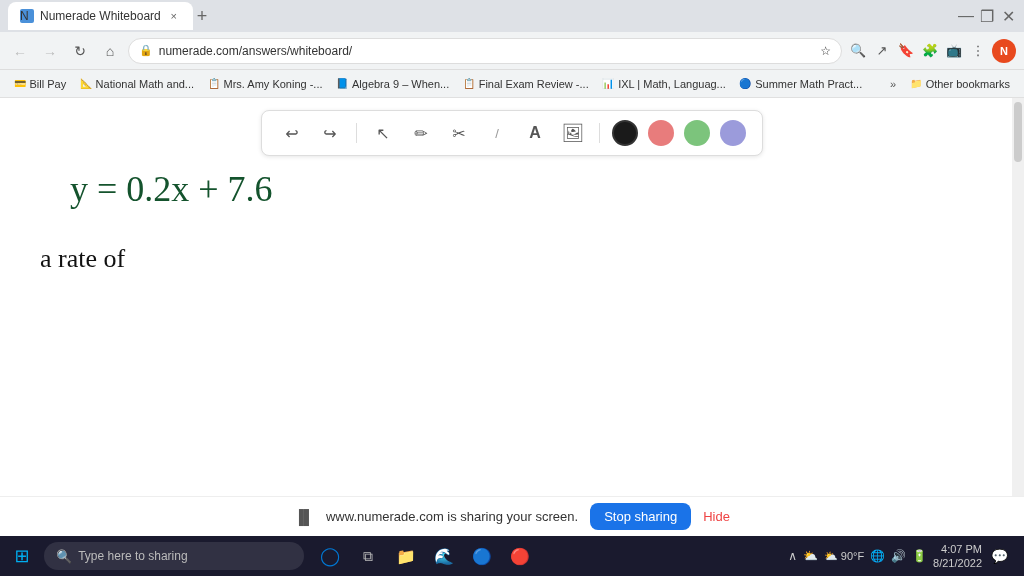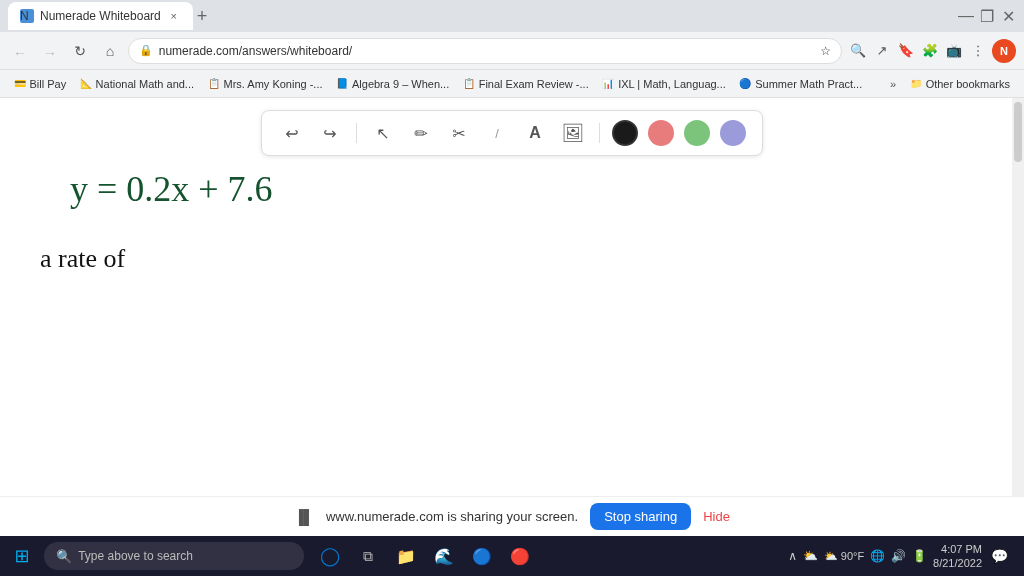--- a/index.html
+++ b/index.html
@@ -376,21 +376,21 @@
     <button class="hide-btn">Hide</button>
   </div>
 </div>
 
 <div class="taskbar">
   <div class="win-start">
     <span class="win-logo">⊞</span>
   </div>
   <div class="search-box">
     <span class="search-icon-tb">🔍</span>
-    <span style="color:#bbb;">Type above to search</span>
+    <span style="color:#bbb;">Type here to sharing</span>
   </div>
   <div class="taskbar-center">
     <div class="tb-app">
       <span style="color:#0078d4;font-size:18px;">◯</span>
     </div>
     <div class="tb-app">
       <span style="color:#bbb;font-size:14px;">⧉</span>
     </div>
     <div class="tb-app">
       <span style="color:#f0c040;font-size:16px;">📁</span>

